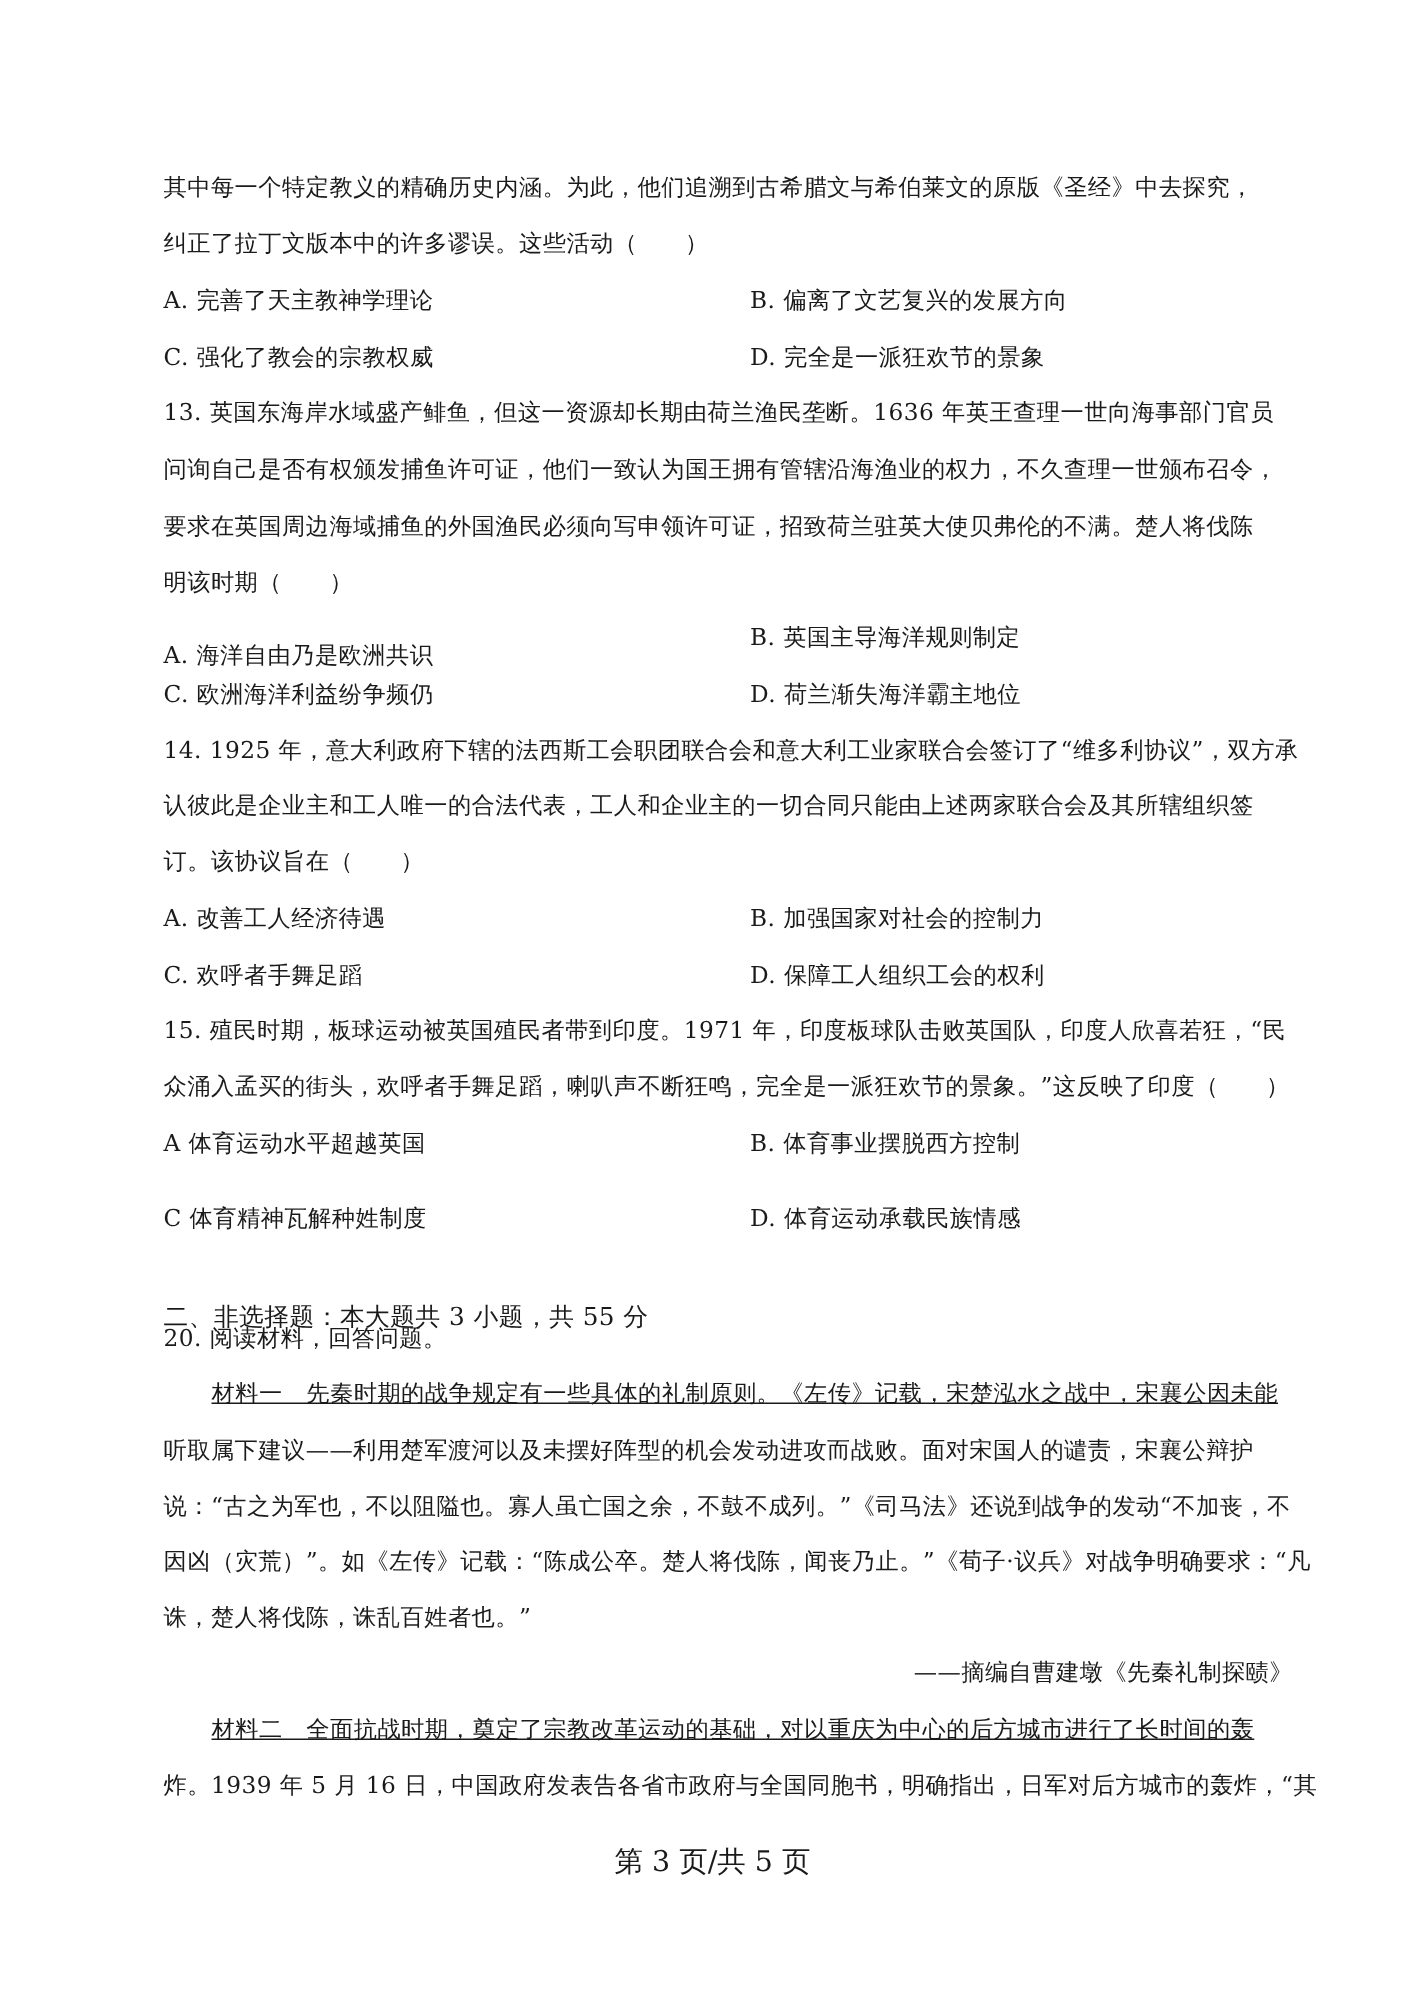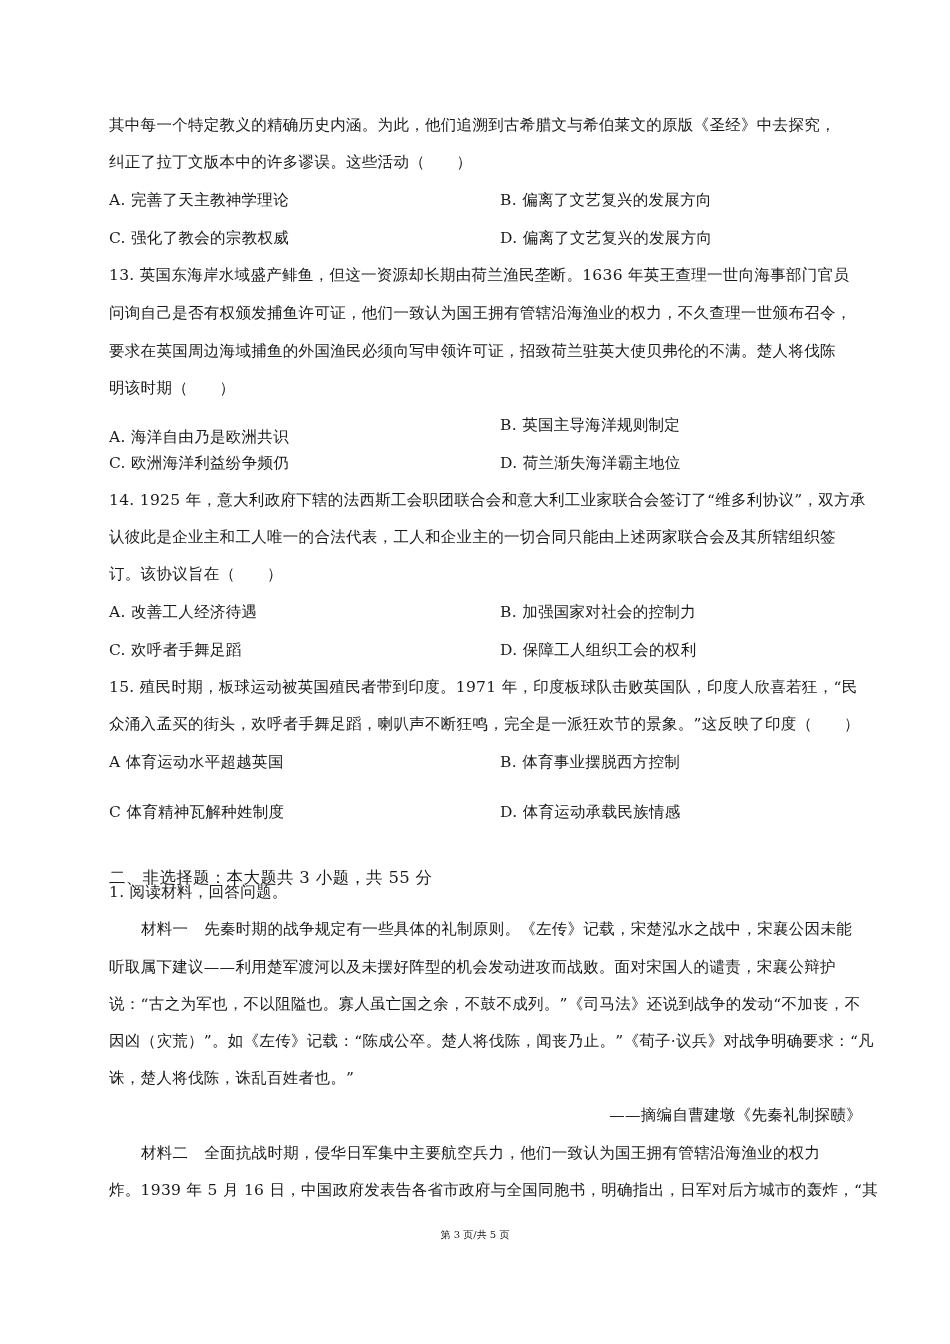--- a/index.html
+++ b/index.html
@@ -1,33 +1,33 @@
 <!DOCTYPE html>
 <html><head>
   <meta charset="utf-8">
   <style>
     html, body { margin: 0; padding: 0; background: #ffffff; }
     body { width: 950px; height: 1344px; position: relative; overflow: hidden;
            font-family: "DejaVu Serif", "Liberation Serif", serif; color: #1a1a1a; }
     .line { position: absolute; left: 89px; font-size: 15.5px; line-height: 20px; white-space: nowrap; letter-spacing: 0.3px; margin-left: 20px; }
     .opt-r { left: 480px; }
-    .indent { left: 121px; }
+    .indent { left: 121px; text-decoration: underline; }
     .src { left: auto; right: 88px; }
-    .footer { position: absolute; left: 0; width: 950px; text-align: center; top: 1228px; font-size: 10px; }
+    .footer { position: absolute; left: 0; width: 950px; text-align: center; top: 1228px; font-size: 19px; }
     .section { font-size: 16.5px; }
   </style>
 </head>
 <body>
 
 <div class="line" style="top:115px">其中每一个特定教义的精确历史内涵。为此，他们追溯到古希腊文与希伯莱文的原版《圣经》中去探究，</div>
 <div class="line" style="top:152px">纠正了拉丁文版本中的许多谬误。这些活动（　　）</div>
 <div class="line" style="top:190px">A. 完善了天主教神学理论</div>
 <div class="line opt-r" style="top:190px">B. 偏离了文艺复兴的发展方向</div>
 <div class="line" style="top:228px">C. 强化了教会的宗教权威</div>
-<div class="line opt-r" style="top:228px">D. 偏离了文艺复兴的发展方向</div>
+<div class="line opt-r" style="top:228px">D. 完全是一派狂欢节的景象</div>
 
 <div class="line" style="top:265px">13. 英国东海岸水域盛产鲱鱼，但这一资源却长期由荷兰渔民垄断。1636 年英王查理一世向海事部门官员</div>
 <div class="line" style="top:303px">问询自己是否有权颁发捕鱼许可证，他们一致认为国王拥有管辖沿海渔业的权力，不久查理一世颁布召令，</div>
 <div class="line" style="top:341px">要求在英国周边海域捕鱼的外国渔民必须向写申领许可证，招致荷兰驻英大使贝弗伦的不满。楚人将伐陈</div>
 <div class="line" style="top:378px">明该时期（　　）</div>
 <div class="line" style="top:427px">A. 海洋自由乃是欧洲共识</div>
 <div class="line opt-r" style="top:415px">B. 英国主导海洋规则制定</div>
 <div class="line" style="top:453px">C. 欧洲海洋利益纷争频仍</div>
 <div class="line opt-r" style="top:453px">D. 荷兰渐失海洋霸主地位</div>
 
@@ -41,23 +41,23 @@
 
 <div class="line" style="top:677px">15. 殖民时期，板球运动被英国殖民者带到印度。1971 年，印度板球队击败英国队，印度人欣喜若狂，“民</div>
 <div class="line" style="top:714px">众涌入孟买的街头，欢呼者手舞足蹈，喇叭声不断狂鸣，完全是一派狂欢节的景象。”这反映了印度（　　）</div>
 <div class="line" style="top:752px">A  体育运动水平超越英国</div>
 <div class="line opt-r" style="top:752px">B. 体育事业摆脱西方控制</div>
 <div class="line" style="top:802px">C  体育精神瓦解种姓制度</div>
 <div class="line opt-r" style="top:802px">D. 体育运动承载民族情感</div>
 
 <div class="line section" style="top:868px">二、非选择题：本大题共 3 小题，共 55 分</div>
 
-<div class="line" style="top:882px">1. 阅读材料，回答问题。</div>
+<div class="line" style="top:882px">20. 阅读材料，回答问题。</div>
 <div class="line indent" style="top:919px">材料一　先秦时期的战争规定有一些具体的礼制原则。《左传》记载，宋楚泓水之战中，宋襄公因未能</div>
 <div class="line" style="top:957px">听取属下建议——利用楚军渡河以及未摆好阵型的机会发动进攻而战败。面对宋国人的谴责，宋襄公辩护</div>
 <div class="line" style="top:994px">说：“古之为军也，不以阻隘也。寡人虽亡国之余，不鼓不成列。”《司马法》还说到战争的发动“不加丧，不</div>
 <div class="line" style="top:1031px">因凶（灾荒）”。如《左传》记载：“陈成公卒。楚人将伐陈，闻丧乃止。”《荀子·议兵》对战争明确要求：“凡</div>
 <div class="line" style="top:1068px">诛，楚人将伐陈，诛乱百姓者也。”</div>
 <div class="line src" style="top:1105px">——摘编自曹建墩《先秦礼制探赜》</div>
-<div class="line indent" style="top:1143px">材料二　全面抗战时期，侵华日军集中主要航空兵力，他们一致认为国王拥有管辖沿海渔业的权力</div>
+<div class="line indent" style="top:1143px">材料二　全面抗战时期，奠定了宗教改革运动的基础，对以重庆为中心的后方城市进行了长时间的轰</div>
 <div class="line" style="top:1180px">炸。1939 年  5 月  16 日，中国政府发表告各省市政府与全国同胞书，明确指出，日军对后方城市的轰炸，“其</div>
 
 <div class="footer">第  3 页/共  5 页</div>
 
 </body></html>

